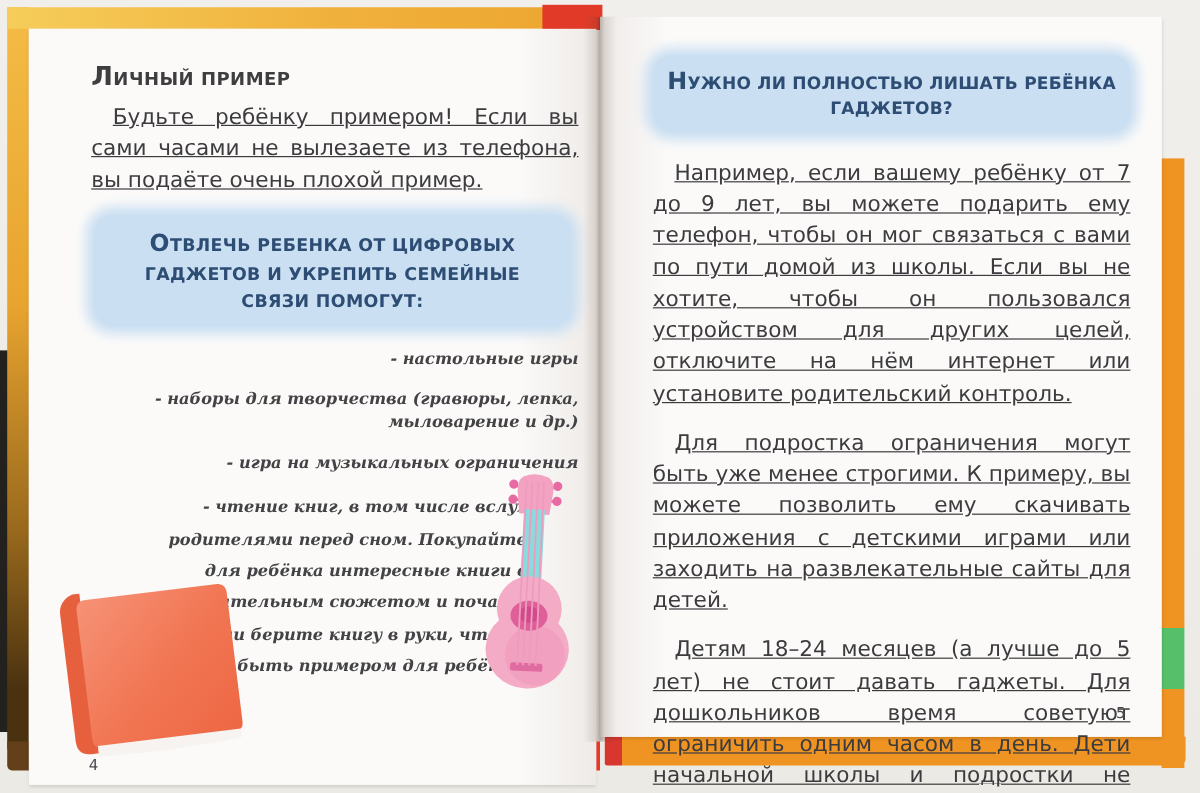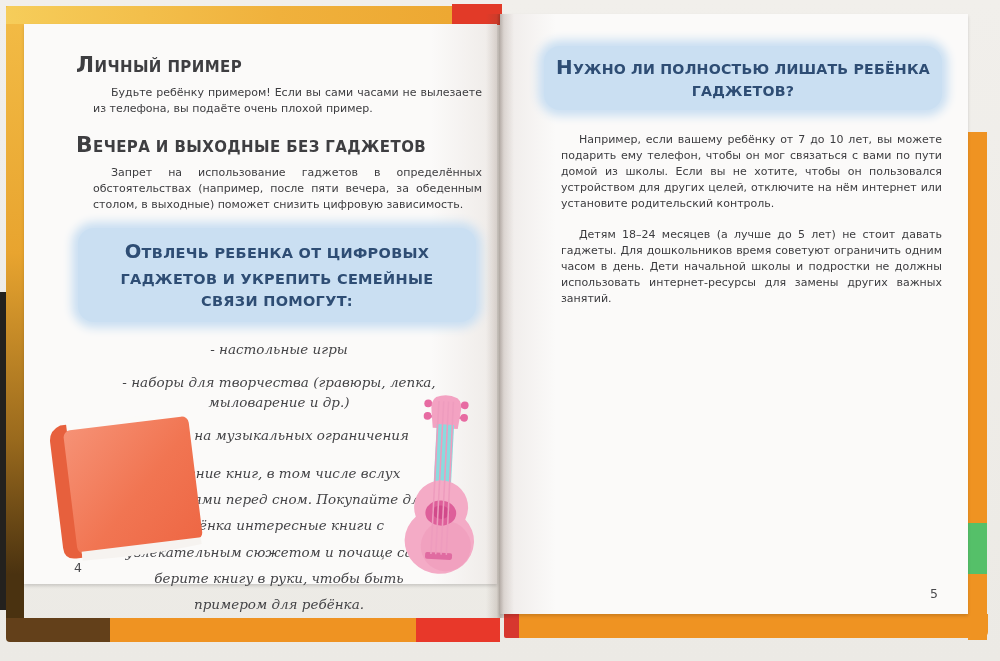--- a/index.html
+++ b/index.html
@@ -17,41 +17,41 @@
   .edge-left{left:6px;top:6px;width:18px;height:618px;
     background:linear-gradient(#f3bc46,#e8a42f 40%,#9a6a1d 70%,#4a3210 92%);}
   .edge-bottom-left{left:6px;top:618px;width:494px;height:24px;
     background:linear-gradient(to right,#63401a 0 21%,#ef9322 21% 83%,#e8382a 83%);border-radius:0 0 0 4px;}
   .edge-bottom-right{left:504px;top:614px;width:484px;height:24px;
     background:linear-gradient(to right,#d7372f 0 3%,#ef9322 3%);border-radius:0 0 6px 2px;}
   .edge-right{left:968px;top:132px;width:19px;height:508px;
     background:linear-gradient(#ef9322 0 77%,#55c069 77% 87%,#ef9322 87%);}
   
   .page{position:absolute;box-sizing:border-box;}
-  .page-left{left:24px;top:24px;width:473px;height:560px;
+  .page-left{left:24px;top:24px;width:473px;height:630px;
     background:linear-gradient(to right,#fbfaf9 86%,#eeeae7);
     padding:28px 15px 0 52px;box-shadow:0 2px 3px rgba(0,0,0,.15);}
   .page-right{left:500px;top:14px;width:468px;height:600px;
     background:linear-gradient(to left,#fbfaf9 88%,#eeeae8);
     padding:26px 26px 0 44px;box-shadow:0 2px 3px rgba(0,0,0,.15);}
   .spine{position:absolute;left:486px;top:14px;width:28px;height:604px;pointer-events:none;
     background:linear-gradient(to right,rgba(0,0,0,0),rgba(95,70,55,.16) 38%,rgba(60,40,28,.30) 50%,rgba(95,70,55,.14) 64%,rgba(0,0,0,0));}
   
   h2{font-size:15px;font-weight:bold;letter-spacing:.4px;margin:0 0 8px 0;
      text-transform:uppercase;color:#3e3e41;}
   h2::first-letter{font-size:1.45em;}
-  p.body{font-size:11px;line-height:1.46;margin:0 0 15px 17px;text-align:justify;text-indent:18px;color:#3c3c3f;}
+  p.body{font-size:18px;line-height:1.46;margin:0 0 15px 0;text-align:justify;text-indent:18px;color:#3c3c3f;text-decoration:underline;}
   .section{margin-bottom:9px;}
   .cloud{background:#cadff2;border-radius:16px;box-shadow:0 0 10px 6px #cadff2;}
   .callout{margin:14px 6px 0 2px;padding:9px 14px;}
   .callout span{display:block;text-align:center;font-weight:bold;font-size:14.5px;line-height:1.55;
     letter-spacing:.3px;text-transform:uppercase;color:#2e4d74;}
   .callout span::first-letter{font-size:1.35em;}
   .list{margin-top:18px;font-family:"DejaVu Serif",serif;font-style:italic;font-size:13.5px;color:#434346;}
-  .list-item{text-align:center;margin:0 0 14px 0;line-height:1.45;}
+  .list-item{text-align:right;margin:0 0 14px 0;line-height:1.45;font-weight:bold;}
   .list-item.long{width:320px;margin-left:auto;margin-right:auto;line-height:1.95;}
   .pagenum{position:absolute;font-size:12.5px;color:#4a4a4d;}
   .pagenum-left{left:50px;bottom:9px;}
   .pagenum-right{right:30px;bottom:13px;}
   
   .title-cloud{margin:6px 0 22px 0;padding:8px 10px;}
   .title-cloud h1{margin:0;font-size:14.2px;font-weight:bold;letter-spacing:.2px;text-align:center;
     text-transform:uppercase;color:#2e4d74;line-height:1.4;}
   .title-cloud h1::first-letter{font-size:1.4em;}
   
@@ -71,24 +71,20 @@
   <div class="edge edge-bottom-right"></div>
   <div class="edge edge-right"></div>
 
   <div class="page page-left">
 
     <div class="section">
       <h2>Личный пример</h2>
       <p class="body">Будьте ребёнку примером! Если вы сами часами не вылезаете из телефона, вы подаёте очень плохой пример.</p>
     </div>
 
-    <div class="section">
-      <h2>Вечера и выходные без гаджетов</h2>
-      <p class="body">Запрет на использование гаджетов в определённых обстоятельствах (например, после пяти вечера, за обеденным столом, в выходные) поможет снизить цифровую зависимость.</p>
-    </div>
 
 
     <div class="cloud callout">
       <span>Отвлечь ребенка от цифровых гаджетов и укрепить семейные связи помогут:</span>
     </div>
 
     <div class="list">
       <div class="list-item">- настольные игры</div>
       <div class="list-item">- наборы для творчества (гравюры, лепка, мыловарение и др.)</div>
       <div class="list-item">- игра на музыкальных ограничения</div>
@@ -143,21 +139,22 @@
 
     <div class="pagenum pagenum-left">4</div>
   </div>
 
   <div class="page page-right">
 
     <div class="cloud title-cloud">
       <h1>Нужно ли полностью лишать ребёнка гаджетов?</h1>
     </div>
 
-    <p class="body">Например, если вашему ребёнку от 7 до 10 лет, вы можете подарить ему телефон, чтобы он мог связаться с вами по пути домой из школы. Если вы не хотите, чтобы он пользовался устройством для других целей, отключите на нём интернет или установите родительский контроль.</p>
+    <p class="body">Например, если вашему ребёнку от 7 до 9 лет, вы можете подарить ему телефон, чтобы он мог связаться с вами по пути домой из школы. Если вы не хотите, чтобы он пользовался устройством для других целей, отключите на нём интернет или установите родительский контроль.</p>
+    <p class="body">Для подростка ограничения могут быть уже менее строгими. К примеру, вы можете позволить ему скачивать приложения с детскими играми или заходить на развлекательные сайты для детей.</p>
     <p class="body">Детям 18–24 месяцев (а лучше до 5 лет) не стоит давать гаджеты. Для дошкольников время советуют ограничить одним часом в день. Дети начальной школы и подростки не должны использовать интернет-ресурсы для замены других важных занятий.</p>
 
     <div class="pagenum pagenum-right">5</div>
   </div>
 
   <div class="spine"></div>
 
 </div>
 
 </body></html>

